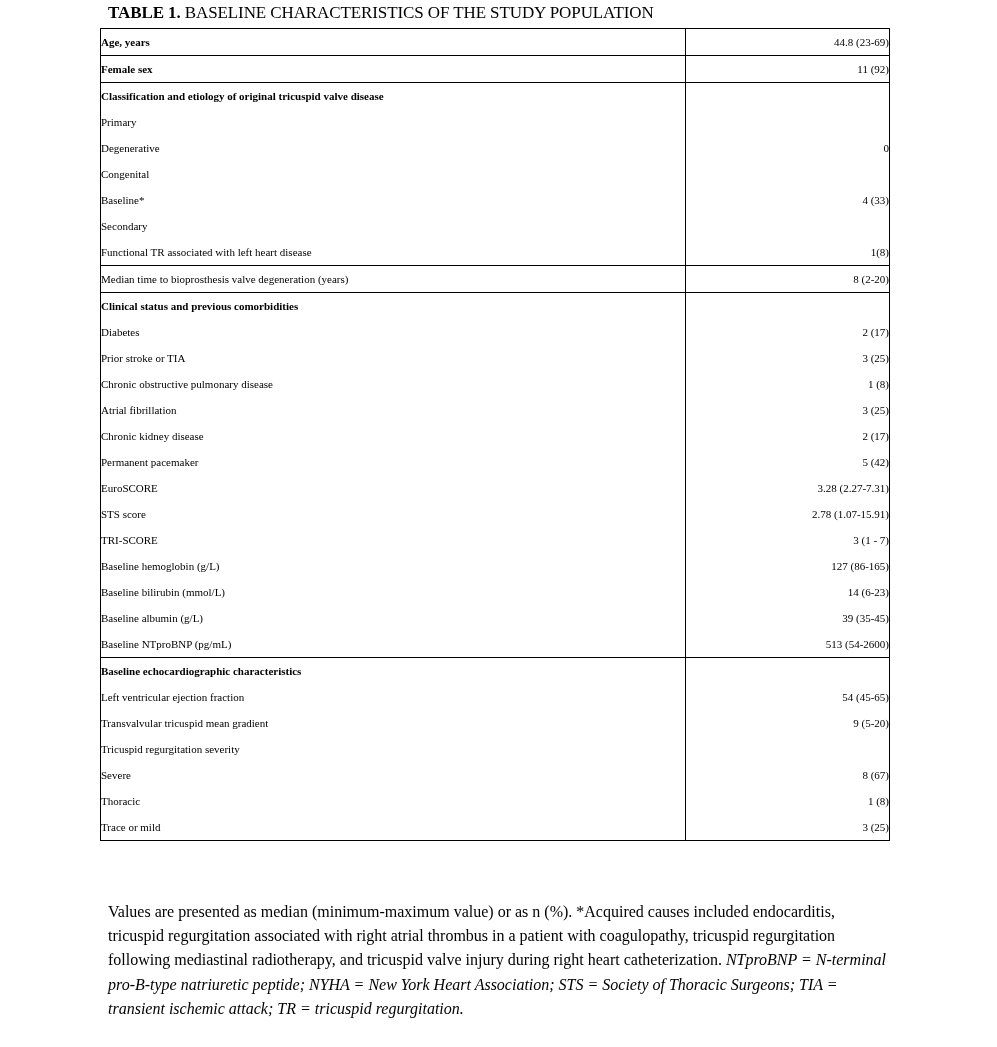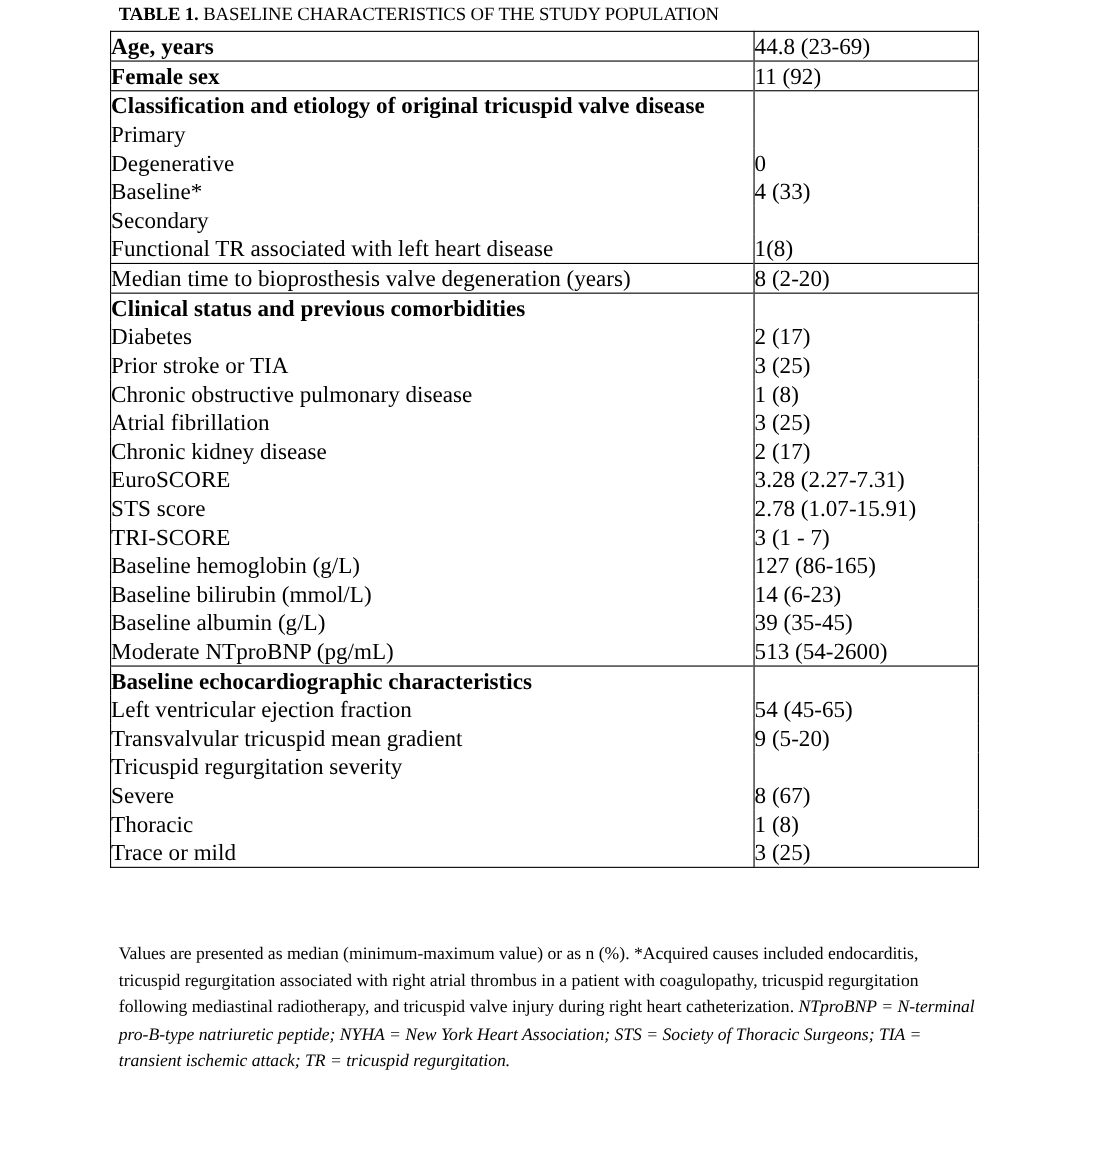--- a/index.html
+++ b/index.html
@@ -33,59 +33,59 @@
   .title .t-num { font-weight: bold; }
   .title .t-rest { font-weight: normal; }
 
   table.tbl {
     position: absolute;
     left: 100px;
     top: 28px;
     width: 789px;
     border-collapse: collapse;
     table-layout: fixed;
-    font-size: 21px;
+    font-size: 11px;
   }
   table.tbl td {
     padding: 0;
     vertical-align: middle;
     border-left: 1.6px solid #000;
     border-right: 1.6px solid #000;
   }
   col.c-label { width: 585px; }
   col.c-value { width: 204px; }
 
   td.label {
     padding-left: 10px;
     padding-top: 2px;
     padding-bottom: 2px;
     height: 26px;
     line-height: 24px;
     text-align: left;
     white-space: nowrap;
   }
   td.value {
-    text-align: left;
+    text-align: right;
     height: 26px;
     line-height: 24px;
     white-space: nowrap;
   }
   tr.top-rule td { border-top: 1.6px solid #000; }
   tr.bot-rule td { border-bottom: 1.6px solid #000; }
 
   .bold { font-weight: bold; }
   .ind0 { padding-left: 10px; }
   .ind1 { padding-left: 52px; }
   .ind1b { padding-left: 68px; }
   .ind2 { padding-left: 72px; }
 
   .footnote {
     position: absolute;
     left: 108px;
-    top: 856px;
+    top: 900px;
     width: 780px;
     font-size: 16px;
     line-height: 24.2px;
     text-align: left;
   }
   .footnote .ital { font-style: italic; }
 </style>
 </head>
 <body>
 
@@ -115,20 +115,24 @@
         </tr>
         <tr>
           <td class="label ind0">Primary</td>
           <td class="value"></td>
         </tr>
         <tr>
           <td class="label ind1">Degenerative</td>
           <td class="value">0</td>
         </tr>
         <tr>
+          <td class="label ind1">Congenital</td>
+          <td class="value"></td>
+        </tr>
+        <tr>
           <td class="label ind1">Baseline*</td>
           <td class="value">4 (33)</td>
         </tr>
         <tr>
           <td class="label ind0">Secondary</td>
           <td class="value"></td>
         </tr>
         <tr>
           <td class="label ind1">Functional TR associated with left heart disease</td>
           <td class="value">1(8)</td>
@@ -155,20 +159,24 @@
         </tr>
         <tr>
           <td class="label ind1">Atrial fibrillation</td>
           <td class="value">3 (25)</td>
         </tr>
         <tr>
           <td class="label ind1">Chronic kidney disease</td>
           <td class="value">2 (17)</td>
         </tr>
         <tr>
+          <td class="label ind1">Permanent pacemaker</td>
+          <td class="value">5 (42)</td>
+        </tr>
+        <tr>
           <td class="label ind1">EuroSCORE</td>
           <td class="value">3.28 (2.27-7.31)</td>
         </tr>
         <tr>
           <td class="label ind1">STS score</td>
           <td class="value">2.78 (1.07-15.91)</td>
         </tr>
         <tr>
           <td class="label ind1">TRI-SCORE</td>
           <td class="value">3 (1 - 7)</td>
@@ -179,21 +187,21 @@
         </tr>
         <tr>
           <td class="label ind1">Baseline bilirubin (mmol/L)</td>
           <td class="value">14 (6-23)</td>
         </tr>
         <tr>
           <td class="label ind1">Baseline albumin (g/L)</td>
           <td class="value">39 (35-45)</td>
         </tr>
         <tr>
-          <td class="label ind1">Moderate NTproBNP (pg/mL)</td>
+          <td class="label ind1">Baseline NTproBNP (pg/mL)</td>
           <td class="value">513 (54-2600)</td>
         </tr>
         <tr class="top-rule">
           <td class="label ind0 bold">Baseline echocardiographic characteristics</td>
           <td class="value"></td>
         </tr>
         <tr>
           <td class="label ind1">Left ventricular ejection fraction</td>
           <td class="value">54 (45-65)</td>
         </tr>

